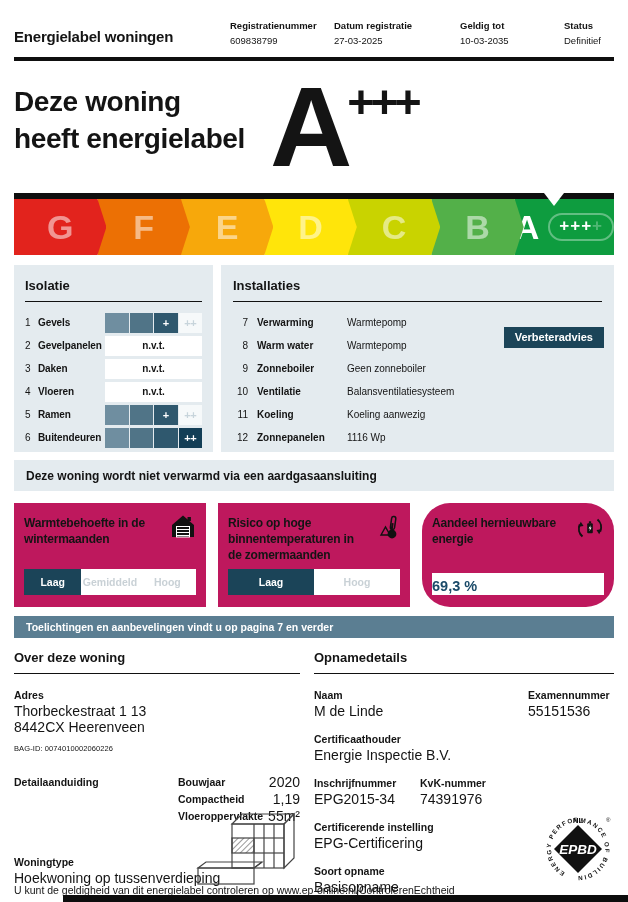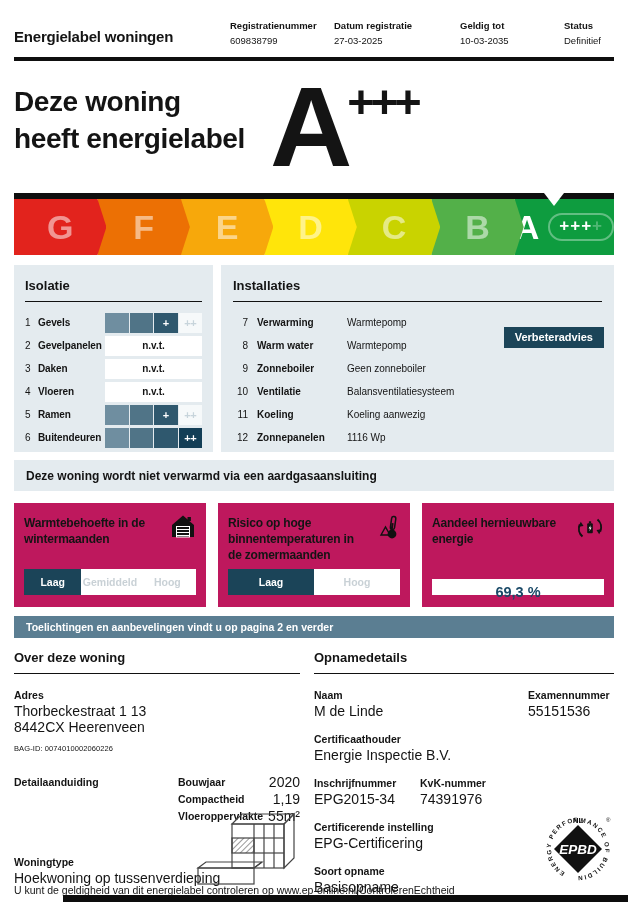--- a/index.html
+++ b/index.html
@@ -65,29 +65,29 @@
   .inst-value { flex:1; }
   .advice-btn { position:absolute; right:10px; top:62px; background:#1b4458; color:#fff;
     font-size:11px; font-weight:bold; padding:4px 11px 5px 11px; cursor:pointer; }
 
   
   .gas-band { left:14px; right:14px; top:460px; height:31px; background:#e4ebef;
     display:flex; align-items:center; padding-left:12px; font-size:12px; font-weight:bold; }
 
   
   .ind { top:503px; width:192px; height:104px; background:#be185d; padding:12px 10px; }
-  #ind-0 { left:14px; } #ind-1 { left:218px; } #ind-2 { left:422px; }
+  #ind-0 { left:14px; } #ind-1 { left:218px; } #ind-2 { left:422px;border-radius:28px; }
   .ind-title { font-size:12px; font-weight:bold; line-height:16px; width:140px; letter-spacing:-0.2px; }
   .ind-icon { position:absolute; top:11px; right:10px; }
   .segmented { position:absolute; left:10px; right:10px; bottom:12px; height:26px; display:flex; background:#ffffff; }
   .opt { flex:1; display:flex; align-items:center; justify-content:center;
     font-size:10.5px; font-weight:bold; color:#c9d1d6; }
   .opt.selected { background:#1b4458; color:#ffffff;text-align:center; }
-  .value-box { position:absolute; left:10px; right:10px; bottom:12px; height:16px; background:#ffffff;
-    text-align:center; line-height:26px; font-size:14.5px; font-weight:bold; color:#1a4a68; }
+  .value-box { position:absolute; left:10px; right:10px; bottom:12px; height:22px; background:#ffffff;
+    text-align:left; line-height:26px; font-size:14.5px; font-weight:bold; color:#1a4a68; }
 
   
   .page-banner { left:14px; right:14px; top:616px; height:22px; background:#5b7e92; color:#ffffff;
     display:flex; align-items:center; padding-left:12px; font-size:10.5px; font-weight:bold; }
 
   
   .col-left { left:14px; top:650px; width:286px; height:238px; }
   .col-right { left:314px; top:650px; width:300px; height:238px; }
   .sec-title { font-size:13px; font-weight:bold; border-bottom:1px solid #111; padding-bottom:8px; margin-bottom:13px; }
   .flabel { font-size:10.5px; font-weight:bold; line-height:16px; }
@@ -312,21 +312,21 @@
       <path d="M6.5 22.5 A10.2 10.2 0 0 1 3.8 10.5" fill="none" stroke="#111" stroke-width="2"></path>
       <polygon points="2.3,12.8 4.8,7.7 7.5,12.1" fill="#111"></polygon>
       <rect x="11.2" y="9.2" width="5.6" height="10" rx="1" fill="#111"></rect>
       <rect x="12.9" y="7.3" width="2.2" height="2" fill="#111"></rect>
       <polygon points="14.6,11.2 12.6,14.6 14,14.6 13.4,17.2 15.6,13.6 14.2,13.6" fill="#fff"></polygon>
     </svg>
   </div>
   <div class="value-box">69,3 %</div>
 </div>
 
-<div class="abs page-banner">Toelichtingen en aanbevelingen vindt u op pagina 2 en verder</div>
+<div class="abs page-banner">Toelichtingen en aanbevelingen vindt u op pagina 7 en verder</div>
 
 <div class="abs col-left">
   <div class="sec-title">Over deze woning</div>
   <div class="flabel">Adres</div>
   <div class="fvalue">Thorbeckestraat 1 13</div>
   <div class="fvalue">8442CX Heerenveen</div>
   <div class="bag-id">BAG-ID: 0074010002060226</div>
 
   <div class="detail-row">
     <div class="detail-left flabel">Detailaanduiding</div>

